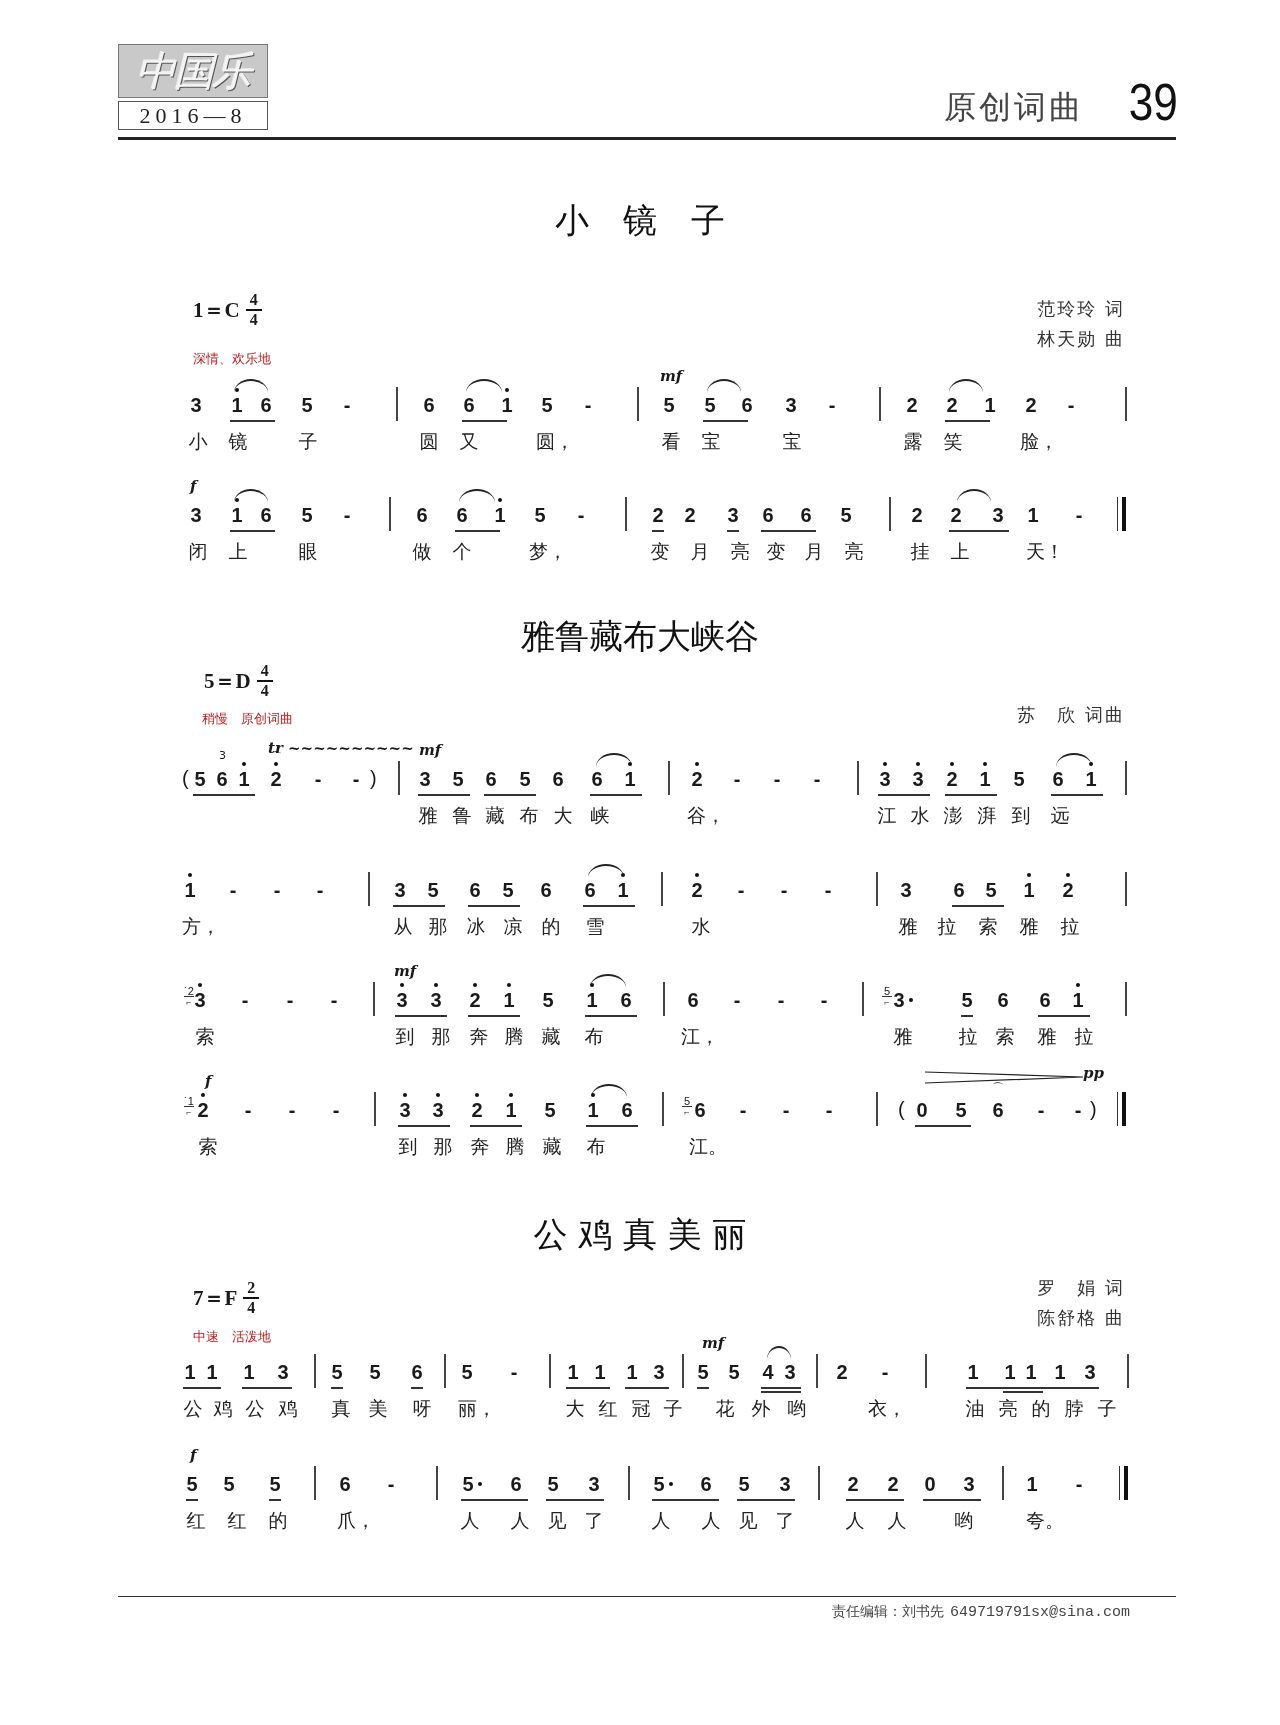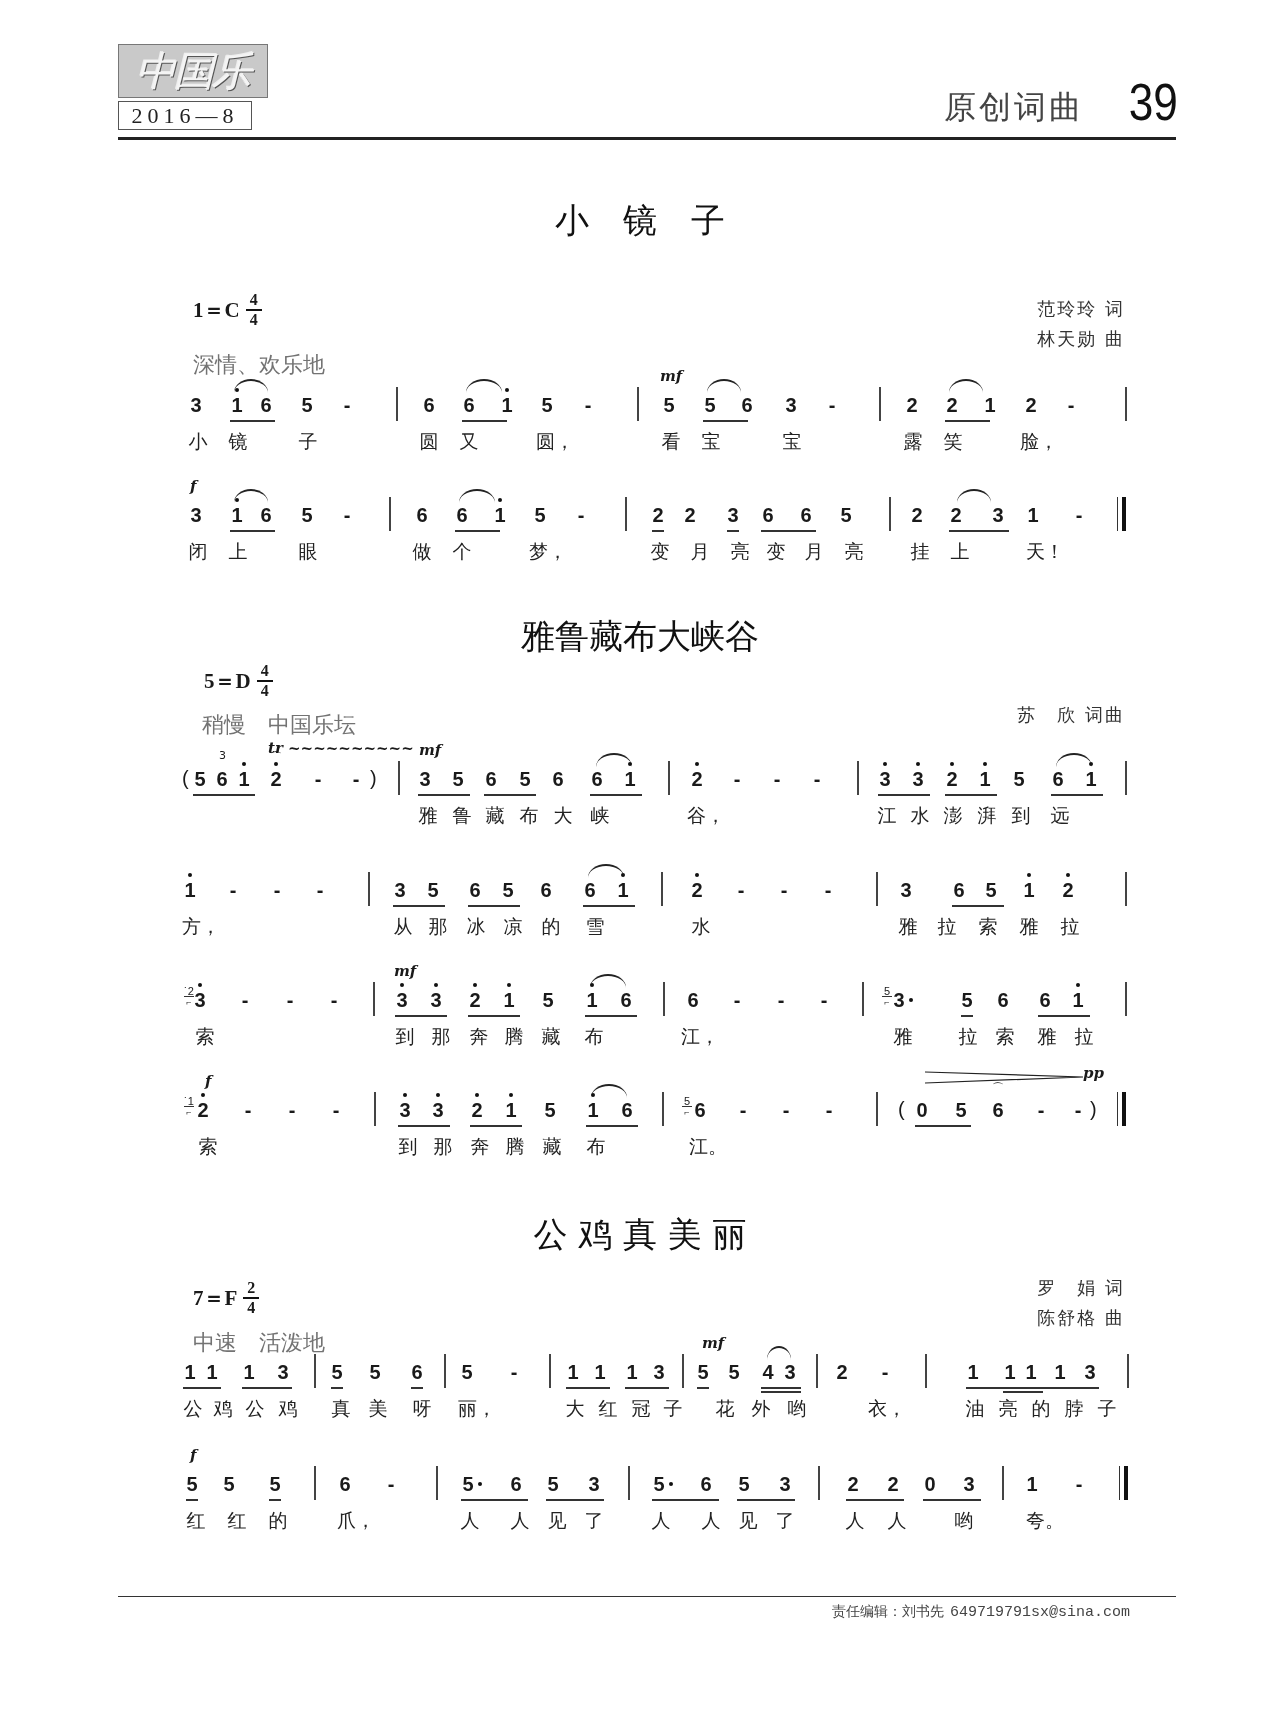--- a/index.html
+++ b/index.html
@@ -2,34 +2,34 @@
 <html><head>
 <meta charset="utf-8">
 <style>
   html,body{margin:0;padding:0;background:#fff;}
   body{width:1280px;height:1725px;position:relative;overflow:hidden;font-family:"DejaVu Sans",sans-serif;color:#1a1a1a;}
   .abs{position:absolute;}
   
   .logo-box{left:118px;top:44px;width:150px;height:54px;background:#c9c9c9;border:1px solid #777;box-sizing:border-box;
     font-family:"DejaVu Serif",serif;font-style:italic;font-size:40px;line-height:52px;color:#f4f4f4;text-align:center;
     text-shadow:1px 1px 0 #555,-1px -1px 0 #eee;letter-spacing:-2px;overflow:hidden;}
-  .issue-box{left:118px;top:101px;width:134px;height:29px;border:1px solid #555;box-sizing:border-box;
+  .issue-box{left:118px;top:101px;width:150px;height:29px;border:1px solid #555;box-sizing:border-box;
     font-family:"Liberation Serif",serif;font-size:22px;line-height:27px;text-align:center;letter-spacing:5px;color:#222;}
   .section-title{right:196px;top:86px;font-family:"DejaVu Serif",serif;font-size:32px;color:#444;letter-spacing:3px;}
   .page-number{right:102px;top:72px;font-family:"Liberation Sans",sans-serif;font-size:52px;color:#111;transform:scaleX(0.85);transform-origin:right;}
   .header-rule{left:118px;top:137px;width:1058px;height:3px;background:#222;}
   .footer-rule{left:118px;top:1596px;width:1058px;height:1px;background:#333;}
   .footer-text{right:150px;top:1603px;font-family:"DejaVu Serif",serif;font-size:14px;color:#444;}
   .footer-text .mono{font-family:"Liberation Mono",monospace;font-size:15px;margin-left:6px;}
   
   .song-title{left:0;width:1280px;text-align:center;font-family:"DejaVu Serif",serif;font-size:34px;color:#111;}
   .key-sig{font-family:"Liberation Serif",serif;font-size:21px;font-weight:bold;display:flex;align-items:center;}
   .key-sig .frac{display:inline-flex;flex-direction:column;align-items:center;margin-left:6px;font-size:16px;line-height:16px;}
   .key-sig .frac .bar{width:16px;height:2px;background:#111;margin:1px 0;}
-  .tempo{font-size:22px;color:#737373;}
+  .tempo{font-size:13px;color:#b91c1c;}
   .credit{font-family:"DejaVu Serif",serif;font-size:18px;color:#333;text-align:right;line-height:30px;letter-spacing:2px;}
   .note{font-family:"Liberation Sans",sans-serif;font-weight:bold;font-size:20px;line-height:22px;width:16px;text-align:center;}
   .note .hd{position:absolute;left:6px;top:-6px;width:4px;height:4px;border-radius:50%;background:#111;}
   .note .aug{position:absolute;left:18px;top:9px;width:4px;height:4px;border-radius:50%;background:#111;}
   .barline{width:1.5px;background:#444;height:34px;}
   .finalbar{height:34px;width:8px;border-left:1.5px solid #333;box-sizing:border-box;}
   .finalbar::after{content:"";position:absolute;left:4px;top:0;width:4px;height:34px;background:#111;}
   .uline{height:1.5px;background:#333;}
   .slur{height:14px;border-top:2px solid #222;border-radius:50% 50% 0 0/100% 100% 0 0;box-sizing:border-box;}
   .lyric{font-family:"DejaVu Serif",serif;font-size:19px;color:#222;width:24px;text-align:center;}
@@ -162,21 +162,21 @@
     <div class="abs lyric" style="left: 1026px; top: 539px; width: auto;">天！</div>
     <div class="abs song-title" style="left: 0px; top: 614px;">雅鲁藏布大峡谷</div>
     <div class="abs key-sig" style="left: 204px; top: 663px;">
       <span>5＝D</span>
       <span class="frac">
         <span>4</span>
         <span class="bar"></span>
         <span>4</span>
       </span>
     </div>
-    <div class="abs tempo" style="left: 202px; top: 710px;">稍慢　中国乐坛</div>
+    <div class="abs tempo" style="left: 202px; top: 710px;">稍慢　原创词曲</div>
     <div class="abs credit" style="left: auto; top: 700px; right: 155px;">
       <div>苏　欣 词曲</div>
     </div>
     <div class="abs paren" style="left: 182px; top: 767px;">(</div>
     <div class="abs note" style="left: 192px; top: 768px;">5</div>
     <div class="abs note" style="left: 214px; top: 768px;">6</div>
     <div class="abs note" style="left: 236px; top: 768px;">1<span class="hd"></span></div>
     <div class="abs uline" style="left: 193px; top: 794px; width: 62px;"></div>
     <div class="abs tuplet" style="left: 219px; top: 749px;">3</div>
     <div class="abs trill" style="left: 268px; top: 739px;">tr ~~~~~~~~~~</div>

